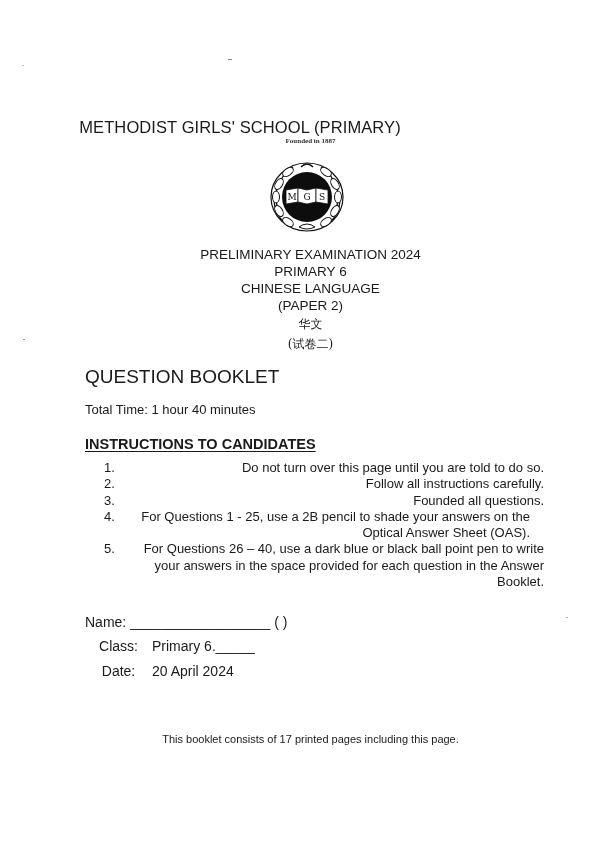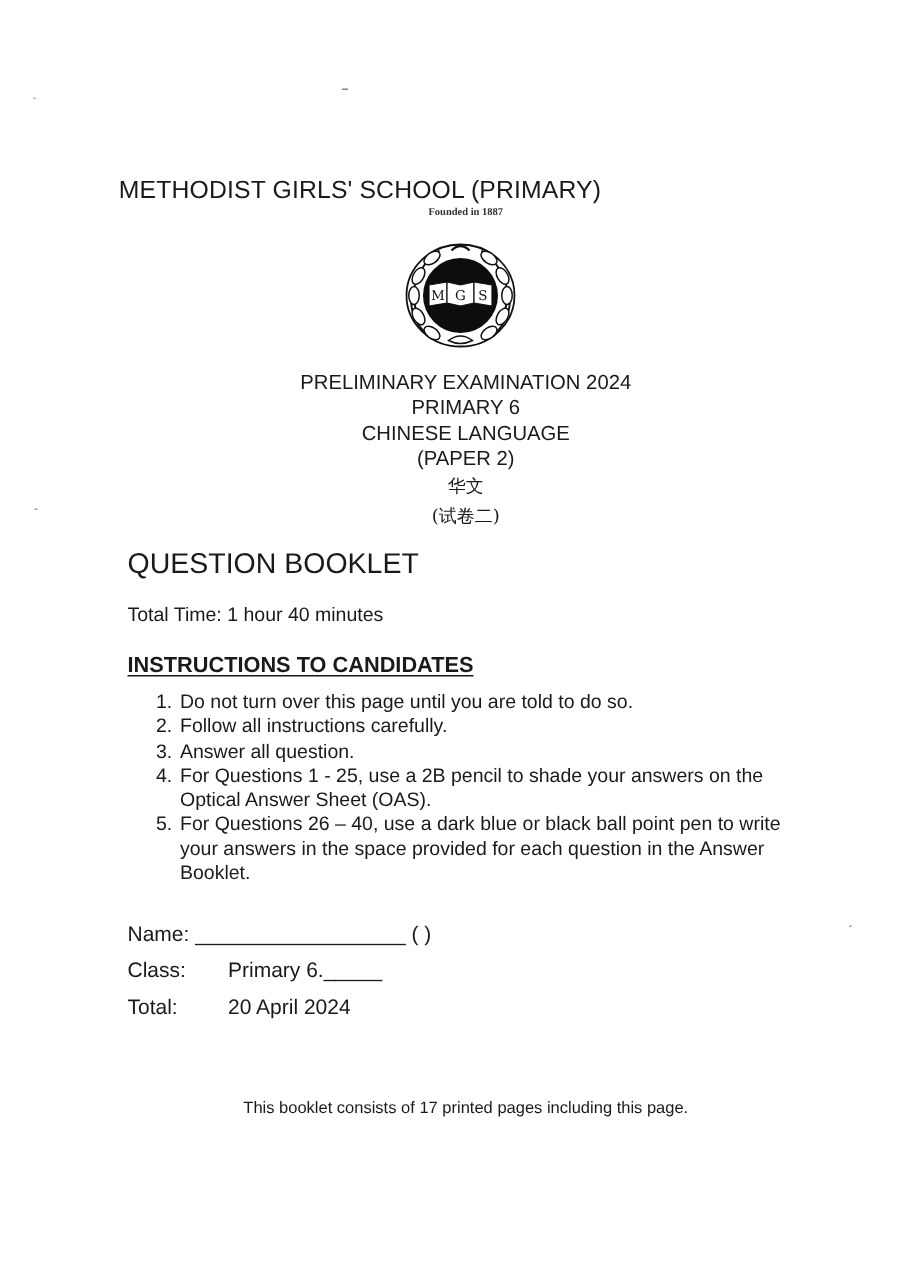--- a/index.html
+++ b/index.html
@@ -12,23 +12,23 @@
     .crest { left: 267px; top: 157px; width: 80px; height: 78px; }
     .exam-line { font-size: 13.5px; line-height: 17px; }
     .exam-block { top: 246px; left: 0; width: 621px; text-align: center; }
     .chinese { font-family: "DejaVu Serif", serif; font-size: 12px; line-height: 20px; }
     .qb { left: 85px; top: 366px; font-size: 19px; }
     .tt { left: 85px; top: 402px; font-size: 13px; }
     .instr-h { left: 85px; top: 436px; font-size: 14.5px; text-decoration: underline; text-underline-offset: 2px; font-weight: bold; }
     .instr-list { left: 104px; top: 460px; width: 440px; font-size: 13px; line-height: 16.3px; }
     .instr-item { display: flex; }
     .instr-num { width: 16px; flex-shrink: 0; }
-    .instr-text { flex: 1; }
+    .instr-text { flex: 1; text-align: right; }
     .field { left: 85px; font-size: 14px; }
-    .field-label { display: inline-block; width: 67px; }
+    .field-label { display: inline-block; width: 67px; text-align: center; }
     .footer { top: 733px; left: 0; width: 621px; text-align: center; font-size: 11px; }
     .footer .u { }
     .speck { background: #888; height: 1px; }
   </style>
 </head>
 <body>
 
 <div class="abs speck" style="left:228px;top:59px;width:4px;"></div>
 <div class="abs speck" style="left:22px;top:65px;width:2px;background:#bbb;"></div>
 <div class="abs speck" style="left:23px;top:339px;width:2px;background:#999;"></div>
@@ -99,37 +99,37 @@
   <div class="instr-item">
     <span class="instr-num">1.</span>
     <span class="instr-text">Do not turn over this page until you are told to do so.</span>
   </div>
   <div class="instr-item">
     <span class="instr-num">2.</span>
     <span class="instr-text">Follow all instructions carefully.</span>
   </div>
   <div class="instr-item">
     <span class="instr-num">3.</span>
-    <span class="instr-text">Answer all question.</span>
+    <span class="instr-text">Founded all questions.</span>
   </div>
   <div class="instr-item" style="padding-right:14px;">
     <span class="instr-num">4.</span>
     <span class="instr-text">For Questions 1 - 25, use a 2B pencil to shade your answers on the Optical Answer Sheet (OAS).</span>
   </div>
   <div class="instr-item">
     <span class="instr-num">5.</span>
     <span class="instr-text">For Questions 26 – 40, use a dark blue or black ball point pen to write your answers in the space provided for each question in the Answer Booklet.</span>
   </div>
 </div>
 
 <div class="abs field" style="top:614px;">
   <span style="margin-right:4px;">Name:</span><span>__________________ (   )</span>
 </div>
 <div class="abs field" style="top:638px;">
   <span class="field-label">Class:</span><span>Primary 6._____</span>
 </div>
 <div class="abs field" style="top:663px;">
-  <span class="field-label">Total:</span><span>20 April 2024</span>
+  <span class="field-label">Date:</span><span>20 April 2024</span>
 </div>
 
 <div class="abs footer">
   <span>This booklet consists of </span><span class="u">17</span><span> printed pages including this page.</span>
 </div>
 
 </body></html>

